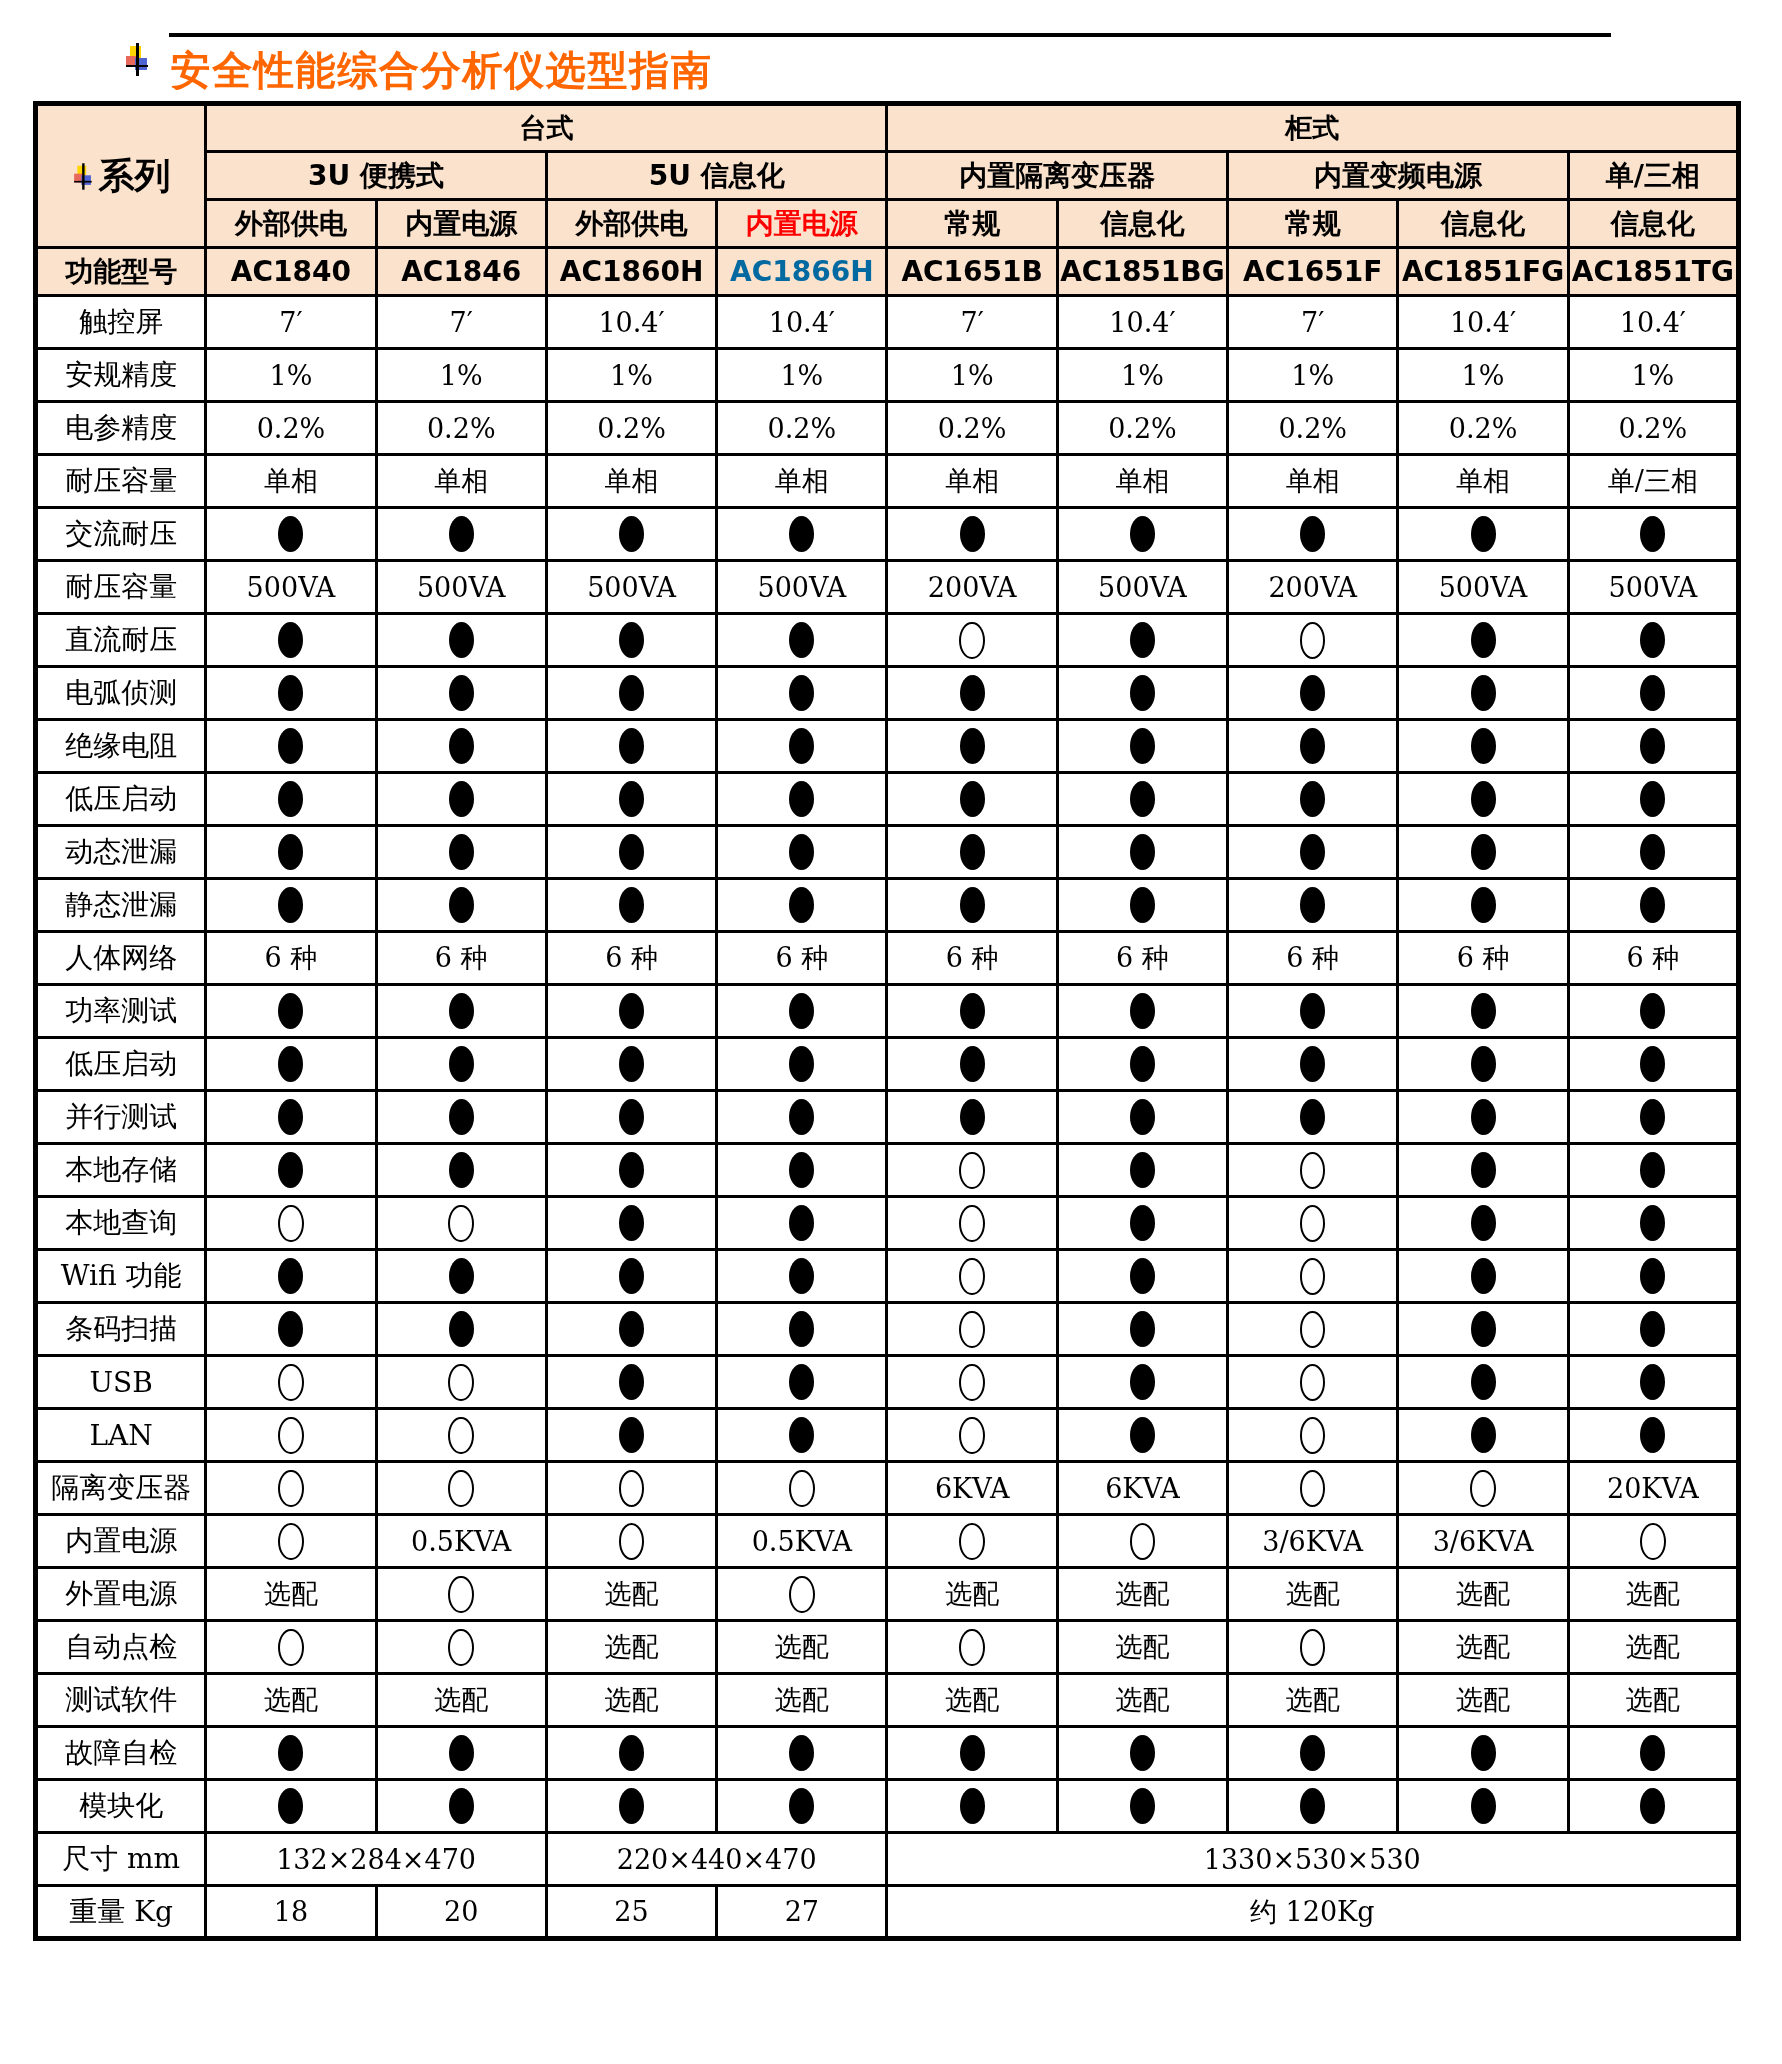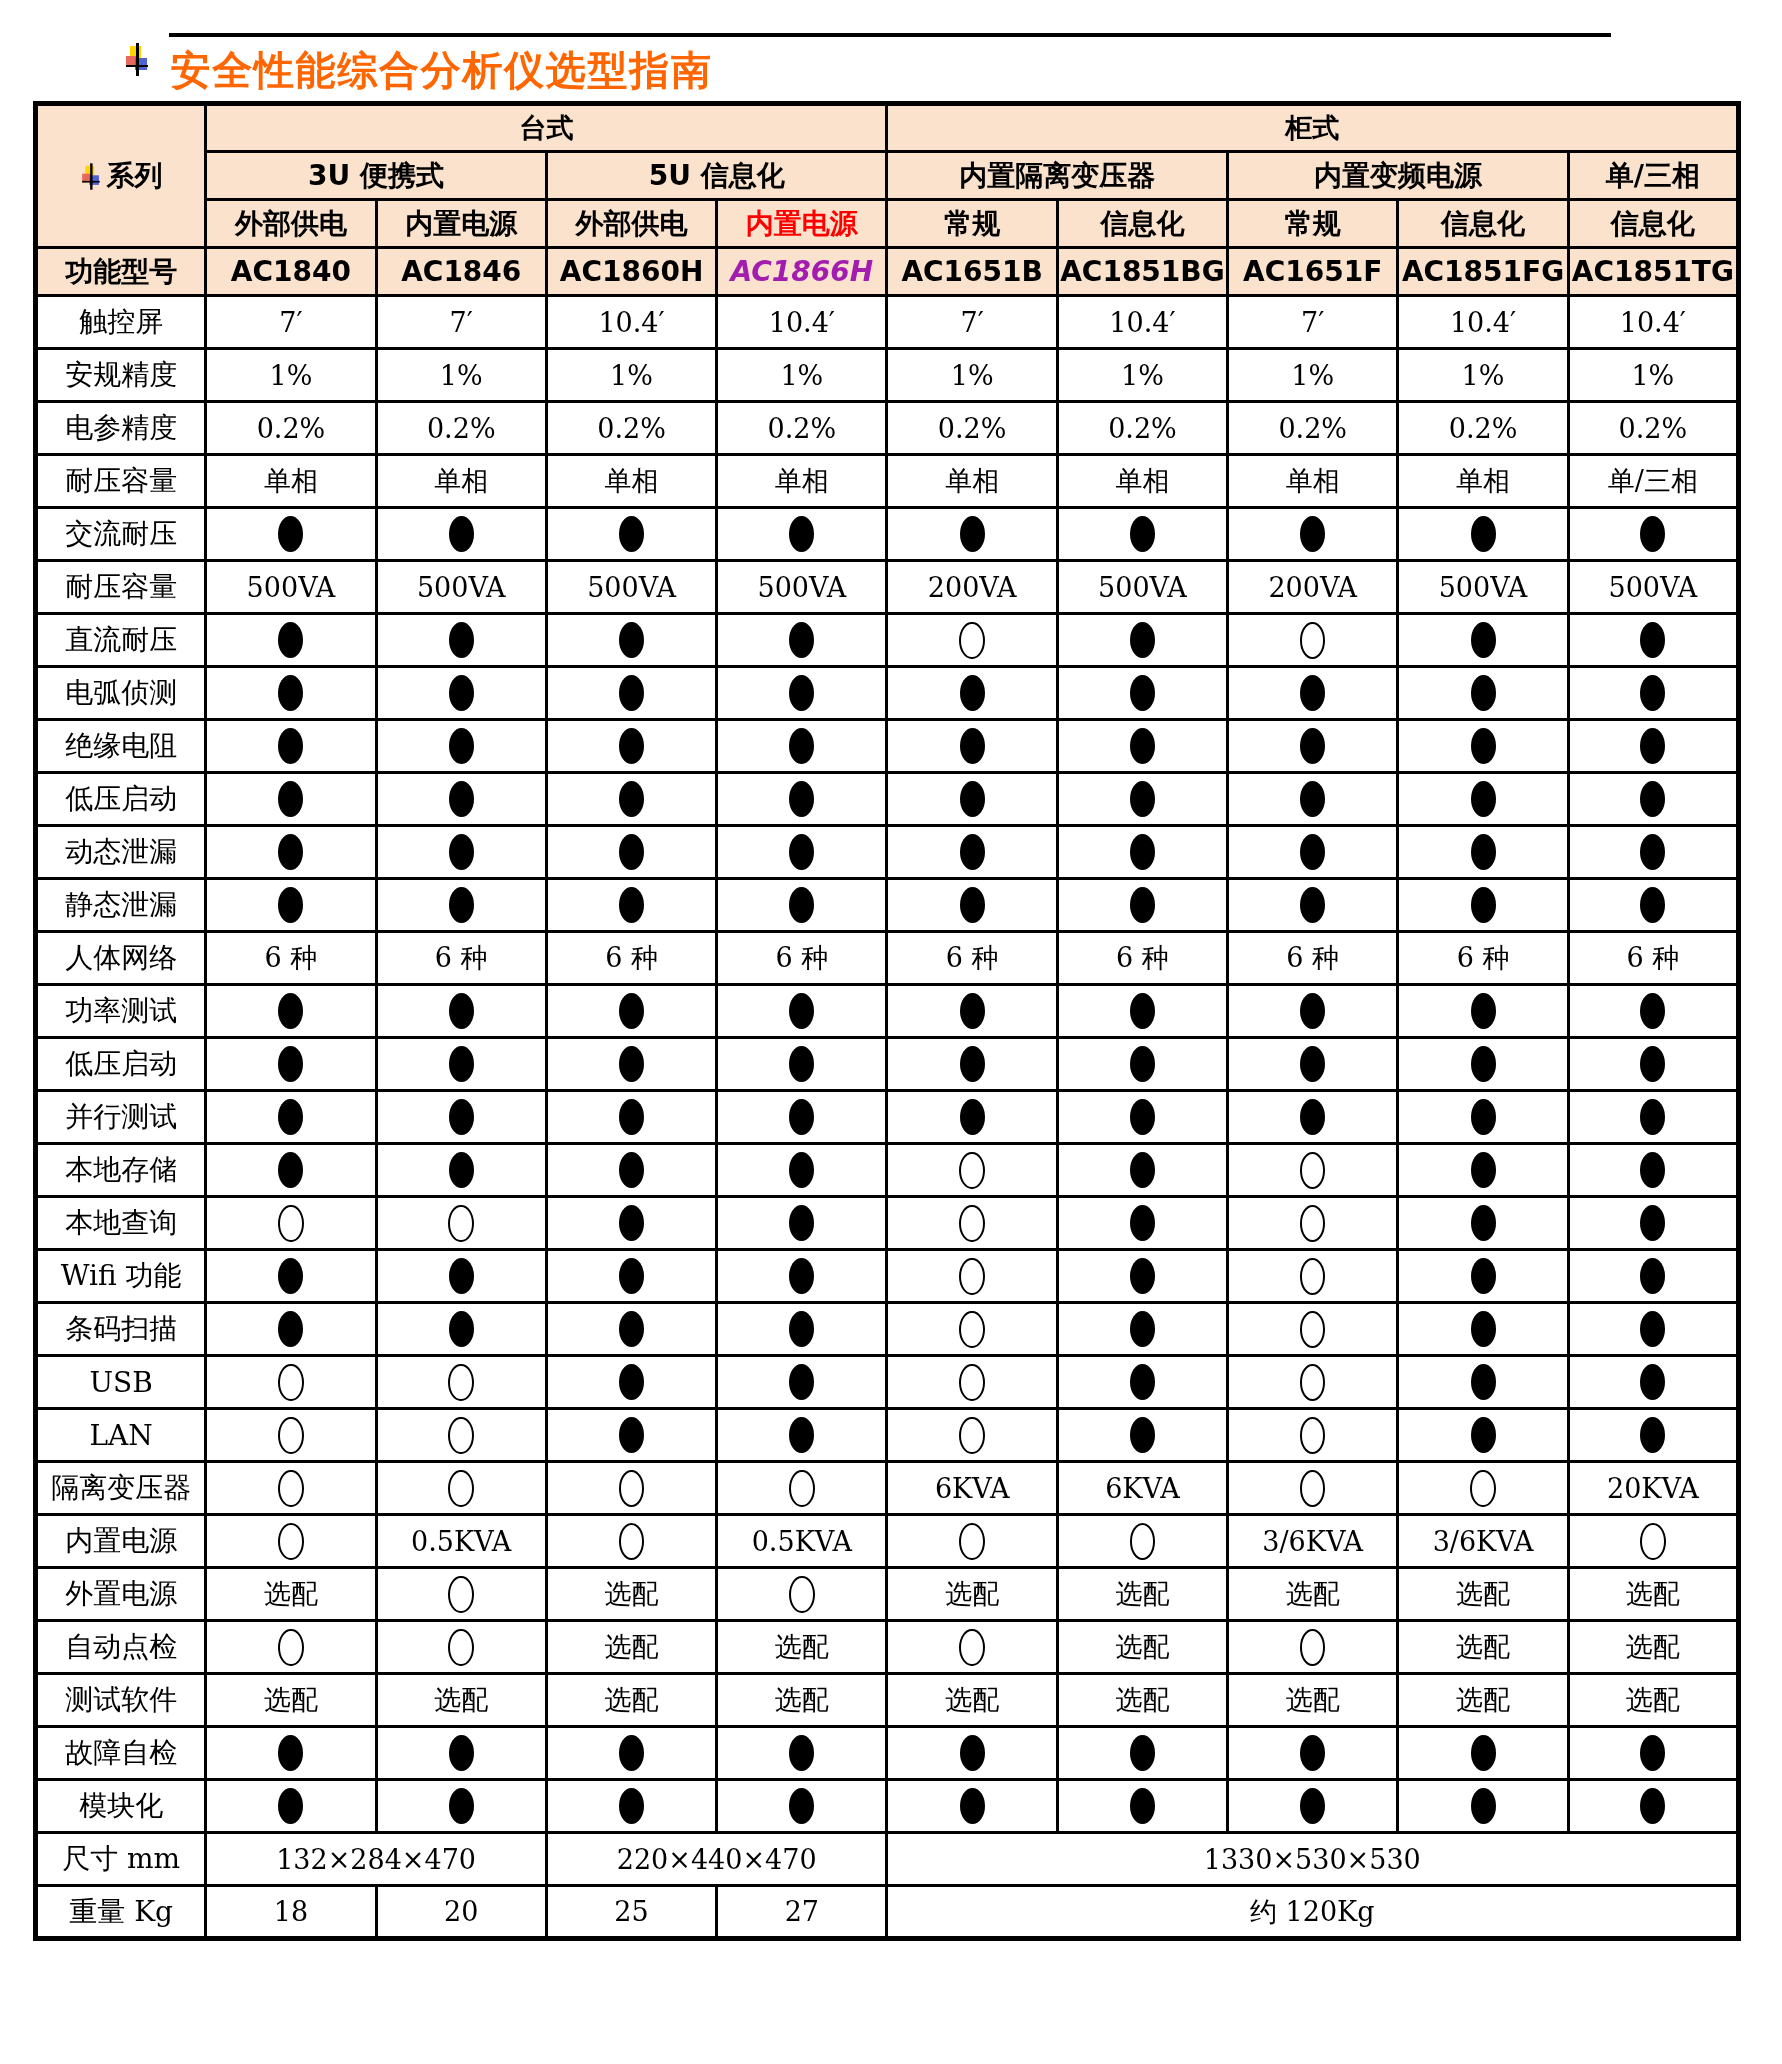--- a/index.html
+++ b/index.html
@@ -21,21 +21,21 @@
   table.sel{position:absolute;left:33px;top:101px;width:1708px;border-collapse:collapse;
             table-layout:fixed;border:5px solid #000;}
   table.sel td, table.sel th{border:3.3px solid #000;padding:0;text-align:center;vertical-align:middle;
             overflow:hidden;}
   tr.hdr-row{height:48px;}
   tr.data-row{height:53px;}
   .hdr{background:#fae2cd;font-family:"DejaVu Sans", sans-serif;font-weight:bold;font-size:28px;}
   .hdr.big{font-size:27px;}
   .corner{background:#fae2cd;}
   .corner-inner{display:flex;align-items:center;justify-content:center;gap:5px;
-            font-family:"DejaVu Sans", sans-serif;font-weight:bold;font-size:28px;}
+            font-family:"DejaVu Sans", sans-serif;font-weight:bold;font-size:36px;}
   .rowlabel{background:#ffffff;font-weight:normal;font-family:"DejaVu Serif", serif;font-size:28px;}
   .val{background:#ffffff;font-size:27px;font-family:"DejaVu Serif", serif;}
   .red{color:#ff0000;}
 
   
   .dot{display:inline-block;vertical-align:middle;}
   .dot.filled{width:25px;height:36px;border-radius:50%;background:#000;}
   .dot.hollow{width:21.5px;height:33px;border-radius:50%;background:transparent;border:2.5px solid #000;}
 </style>
 </head>
@@ -101,21 +101,21 @@
           <th class="hdr">信息化</th>
           <th class="hdr">常规</th>
           <th class="hdr">信息化</th>
           <th class="hdr">信息化</th>
         </tr>
         <tr class="hdr-row">
           <th class="hdr">功能型号</th>
           <th class="hdr">AC1840</th>
           <th class="hdr">AC1846</th>
           <th class="hdr">AC1860H</th>
-          <th class="hdr red" style="color: #a21caf; font-style: italic;">AC1866H</th>
+          <th class="hdr red" style="color: #0369a1;">AC1866H</th>
           <th class="hdr">AC1651B</th>
           <th class="hdr">AC1851BG</th>
           <th class="hdr">AC1651F</th>
           <th class="hdr">AC1851FG</th>
           <th class="hdr">AC1851TG</th>
         </tr>
         <tr class="data-row">
           <th class="rowlabel">触控屏</th>
           <td class="val">7′</td>
           <td class="val">7′</td>

